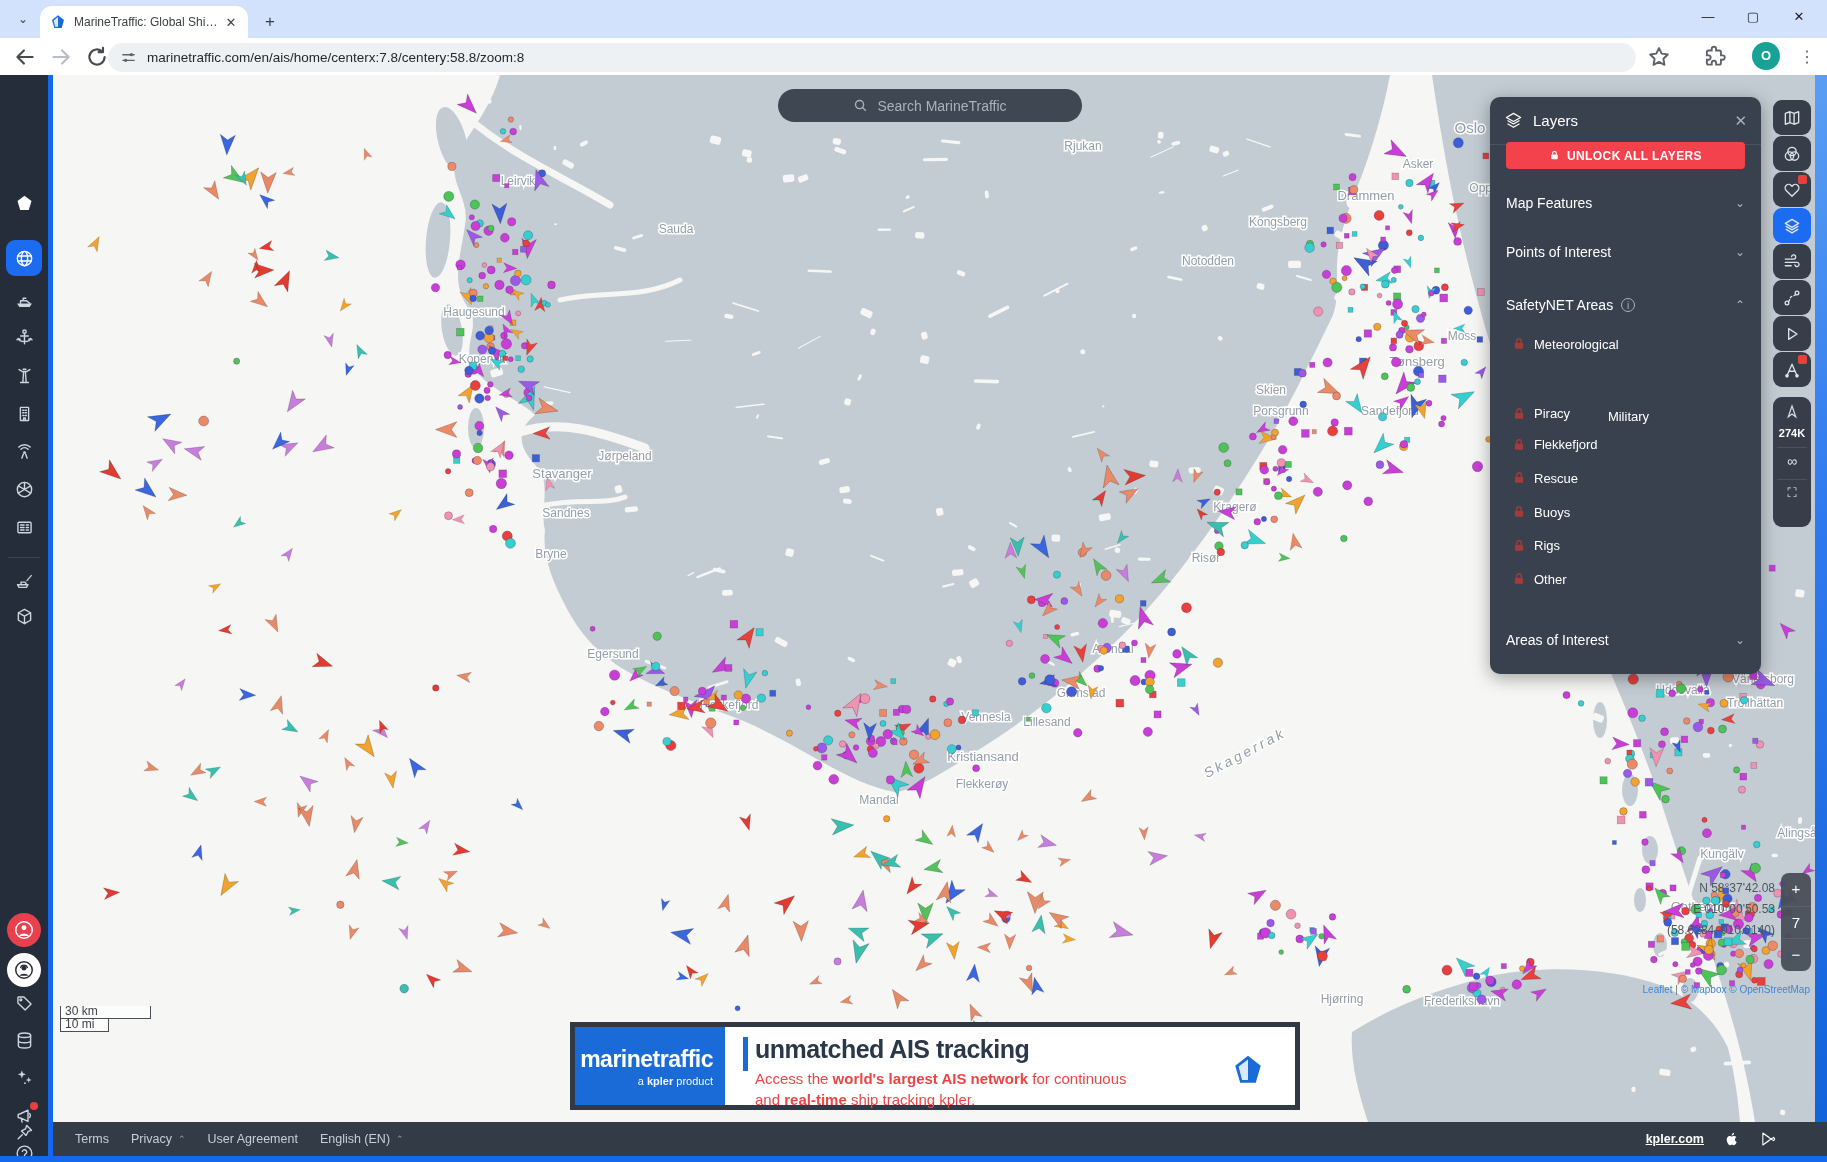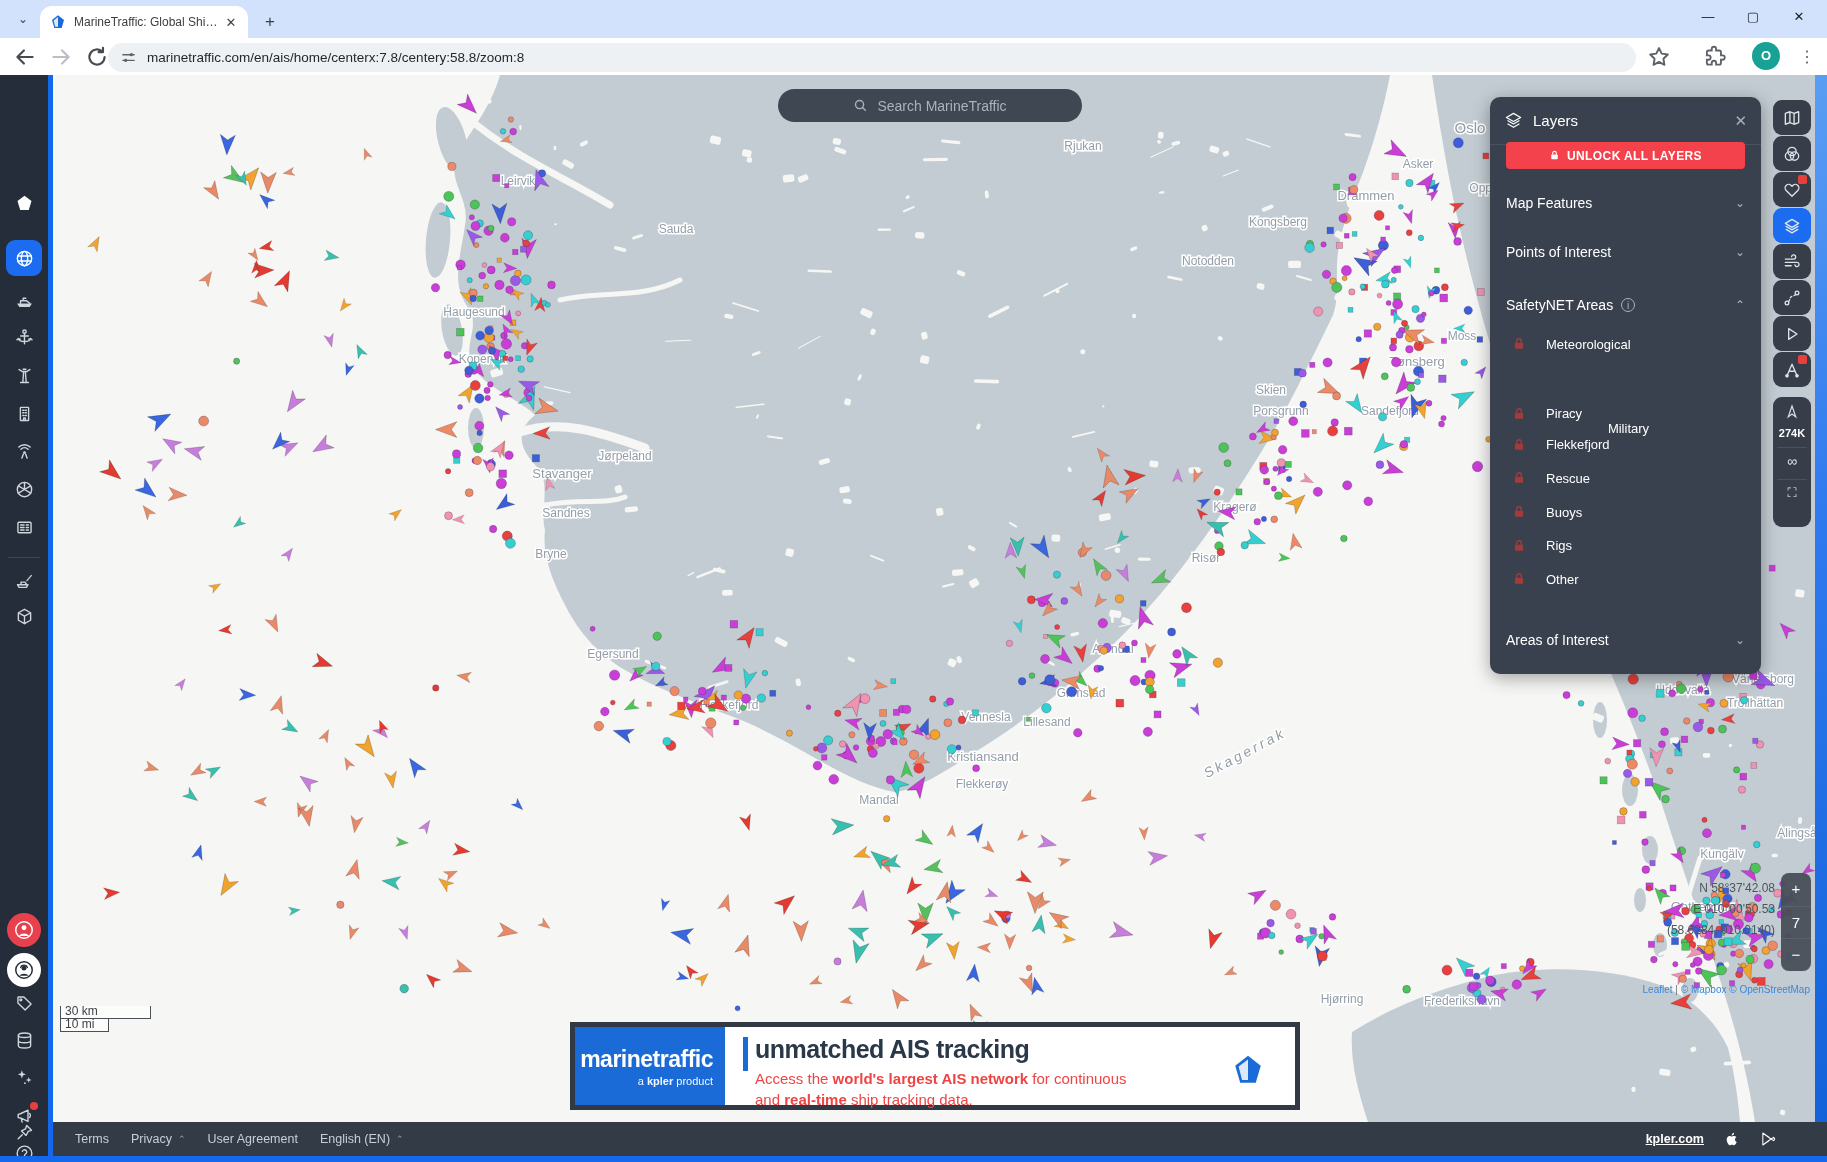--- a/index.html
+++ b/index.html
@@ -40,21 +40,21 @@
   #search svg{stroke:#a9b2bd}
   
   #panel{position:absolute;left:1490px;top:97px;width:271px;height:577px;background:#3a414e;border-radius:10px;box-shadow:0 4px 18px rgba(0,0,0,.35);color:#fff}
   #panel-head{position:absolute;left:0;top:0;right:0;height:48px;display:flex;align-items:center;padding:7px 14px;border-bottom:1px solid #4a5260}
   #panel-title{font-size:15px;margin-left:10px;flex:1}
   #panel-close{color:#aab1bb;font-size:15px}
   #unlock-btn{position:absolute;left:16px;top:45px;width:239px;height:27px;background:#f4424d;border:none;border-radius:4px;color:#fff;font-weight:bold;font-size:12px;letter-spacing:.4px;display:flex;align-items:center;justify-content:center;gap:7px;font-family:"Liberation Sans",sans-serif}
   .psec{position:absolute;left:16px;right:16px;height:20px;display:flex;align-items:center;font-size:14px}
   .psec .chev{margin-left:auto;color:#aab1bb;font-size:12px}
   .info-i{display:inline-block;width:14px;height:14px;border:1.2px solid #aab1bb;border-radius:50%;color:#aab1bb;font-size:10px;line-height:13px;text-align:center;margin-left:8px}
-  .pitem{position:absolute;left:22px;right:16px;height:20px;display:flex;align-items:center;gap:20px;font-size:13px}
+  .pitem{position:absolute;left:22px;right:16px;height:20px;display:flex;align-items:center;gap:8px;font-size:13px}
   .pitem svg{width:14px;height:14px;fill:#a33b3b}
   
   .rtb{position:absolute;left:1773px;width:38px;height:35px;background:rgba(44,51,63,.93);border-radius:9px;display:flex;align-items:center;justify-content:center}
   .rtb svg{width:20px;height:20px;stroke:#dfe3e8;stroke-width:1.6;fill:none;stroke-linecap:round;stroke-linejoin:round}
   .rtb.active{background:#1b6cf0}
   .lockbadge{position:absolute;right:4px;top:3px;width:9px;height:9px;border-radius:2px;background:#e8413d}
   #count-box{position:absolute;left:1773px;top:397px;width:38px;height:130px;background:rgba(44,51,63,.93);border-radius:9px;color:#fff;text-align:center}
   #count-box svg{width:18px;height:18px;stroke:#dfe3e8;stroke-width:1.6;fill:none;margin-top:6px}
   #vessel-count{font-size:11px;font-weight:bold;margin-top:2px}
   .cbtn{margin:8px auto 0;width:30px;height:24px;border-top:1px solid #4a5260;color:#dfe3e8;font-size:14px;line-height:26px}
@@ -1449,21 +1449,21 @@
 <div id="banner">
   <div id="banner-left">
     <div id="banner-logo">marinetraffic</div>
     <div id="banner-sub"><span>a </span><b>kpler</b><span> product</span></div>
   </div>
   <div id="banner-right">
     <div id="banner-bar"></div>
     <div id="banner-title">unmatched AIS tracking</div>
     <div id="banner-body">
       <span>Access the </span><b>world's largest AIS network</b><span> for continuous</span><br>
-      <span>and </span><b>real-time</b><span> ship tracking data.</span>
+      <span>and </span><b>real-time</b><span> ship tracking kpler.</span>
     </div>
     <svg id="banner-pent" width="34" height="34" viewBox="0 0 24 24">
         <path d="M12 2 21 9 17.5 21 6.5 21 3 9Z" fill="#1a6bd8"></path>
         <path d="M12 4.5 12 19 7.8 19 5.4 9.6Z" fill="#fff" opacity=".85"></path>
       </svg>
   </div>
 </div>
 
 <div id="sidebar">
   <div class="sbic" style="top:118px"><svg viewBox="0 0 24 24">

